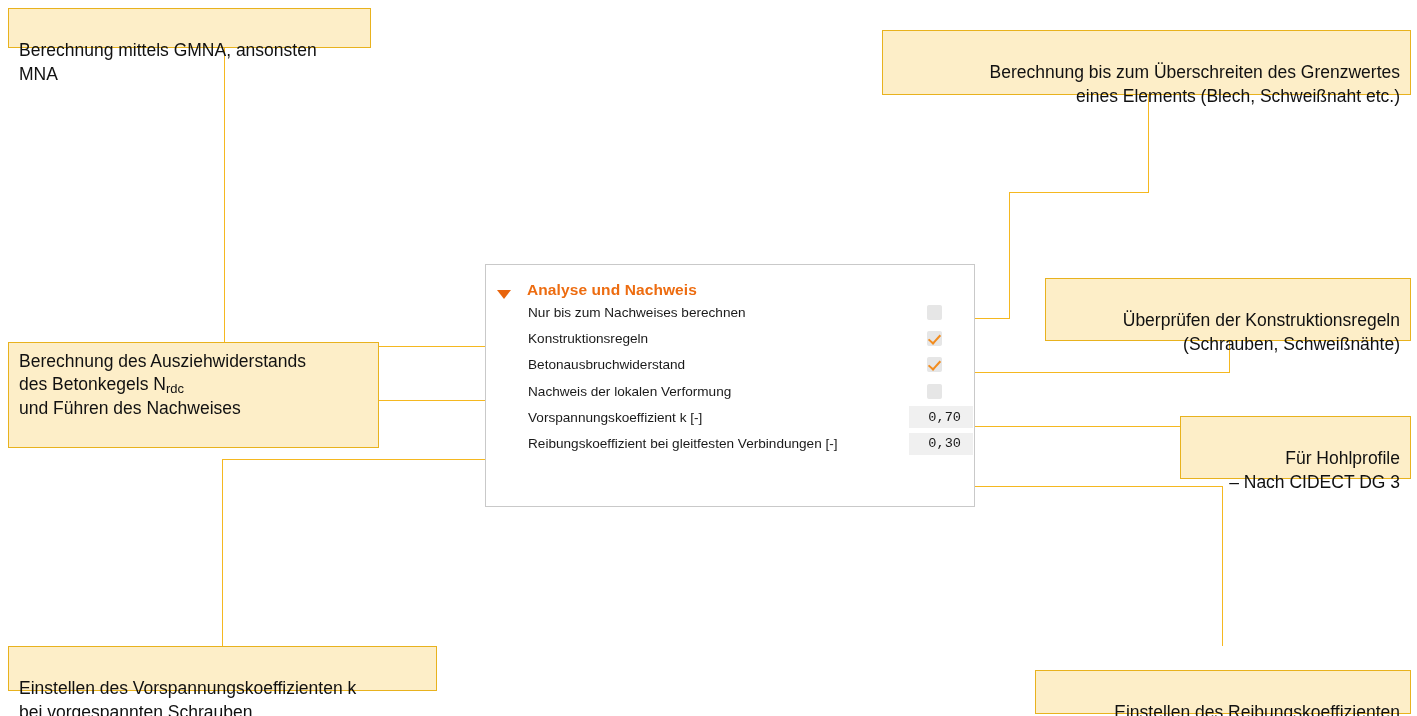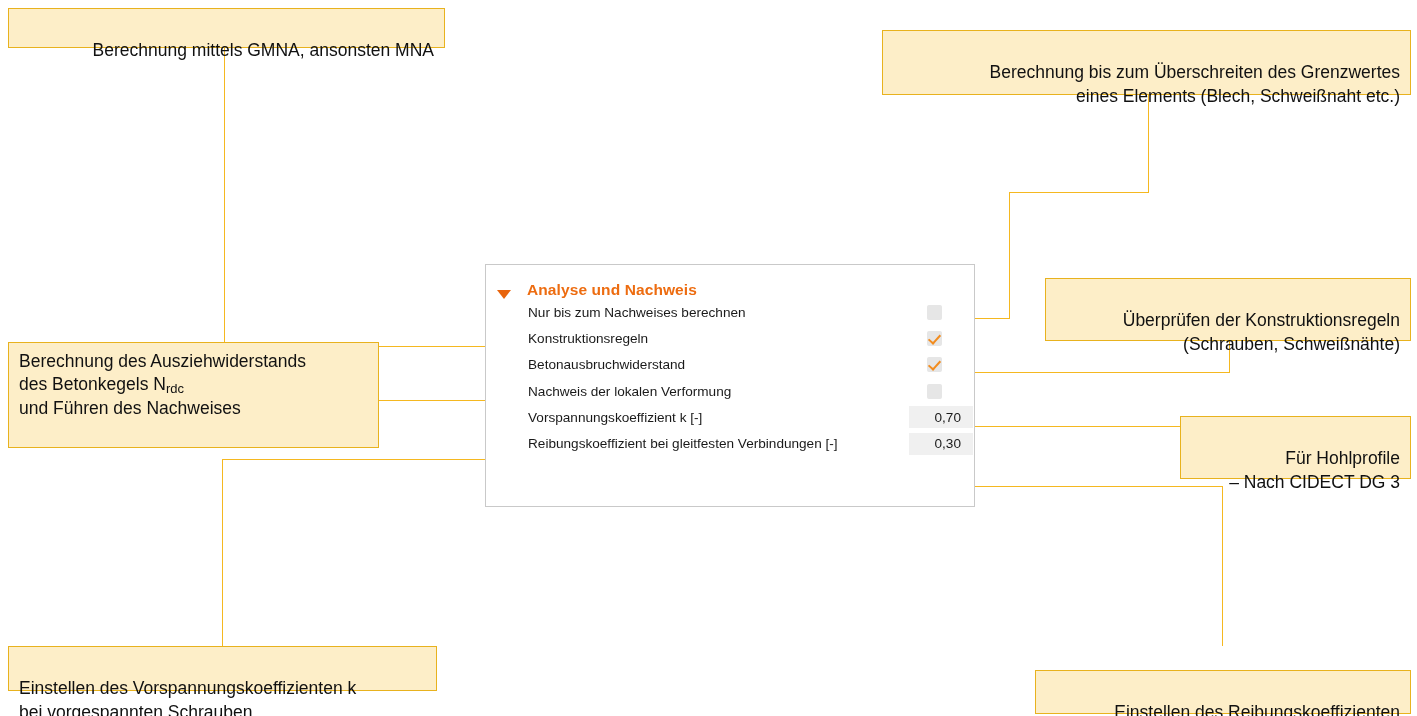--- a/index.html
+++ b/index.html
@@ -93,20 +93,21 @@
     color: #1a1a1a;
     white-space: nowrap;
   }
   .pctl {
     width: 72px;
     display: flex;
     justify-content: center;
     align-items: center;
     padding-right: 8px;
     box-sizing: border-box;
+    font-family: Liberation Mono, monospace;
   }
   .chk {
     width: 15px;
     height: 15px;
     background: #e6e6e6;
     border-radius: 2px;
     position: relative;
   }
   .chk.on::after {
     content: "";
@@ -157,21 +158,21 @@
   <div class="conn h" style="left:975px; top:318px; width:35px;"></div>
 
   <div class="conn v" style="left:1229px; top:316px; height:57px;"></div>
   <div class="conn h" style="left:975px; top:372px; width:255px;"></div>
 
   <div class="conn h" style="left:975px; top:426px; width:206px;"></div>
 
   <div class="conn h" style="left:975px; top:486px; width:248px;"></div>
   <div class="conn v" style="left:1222px; top:486px; height:160px;"></div>
 
-  <div class="callout" style="left:8px; top:8px; width:437px; height:40px;text-align:right;">
+  <div class="callout" style="left:8px; top:8px; width:363px; height:40px;">
     <span>Berechnung mittels GMNA, ansonsten MNA</span>
   </div>
 
   <div class="callout right" style="left:882px; top:6px; width:529px; height:65px;">
     <span>Berechnung bis zum Überschreiten des Grenzwertes
 eines Elements (Blech, Schweißnaht etc.)</span>
   </div>
 
   <div class="callout right" style="left:1045px; top:254px; width:366px; height:63px;">
     <span>Überprüfen der Konstruktionsregeln

